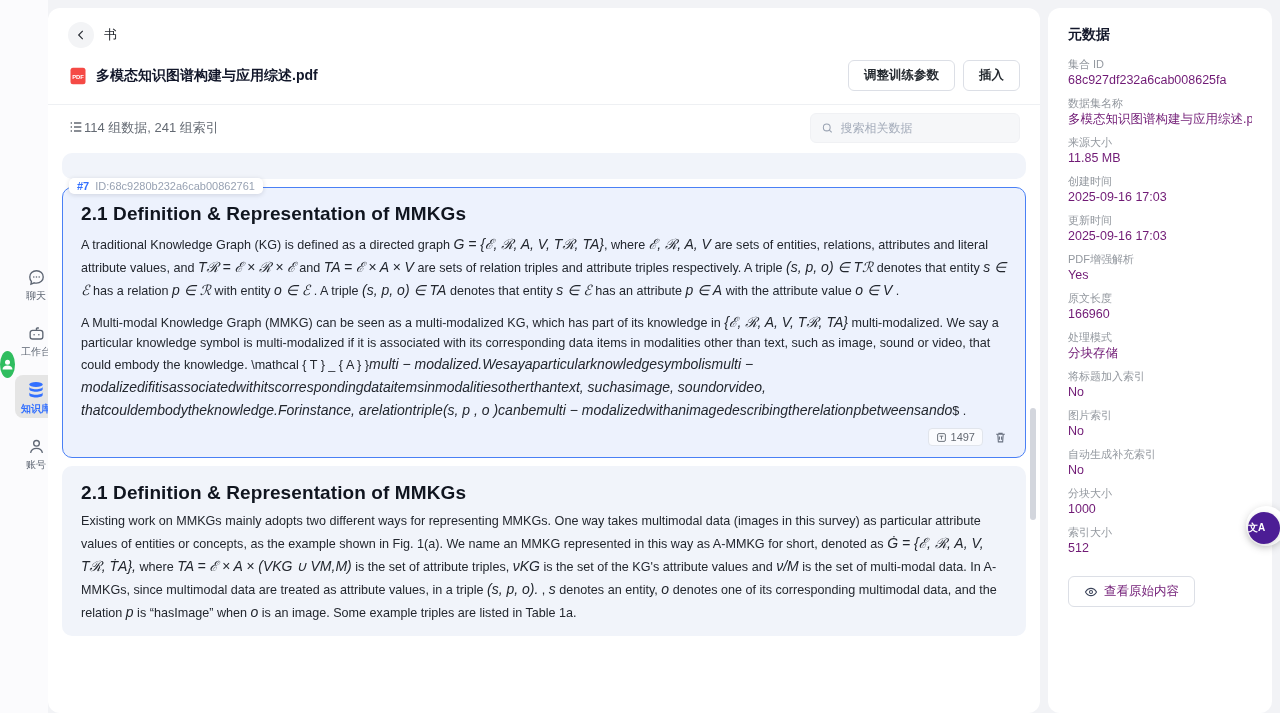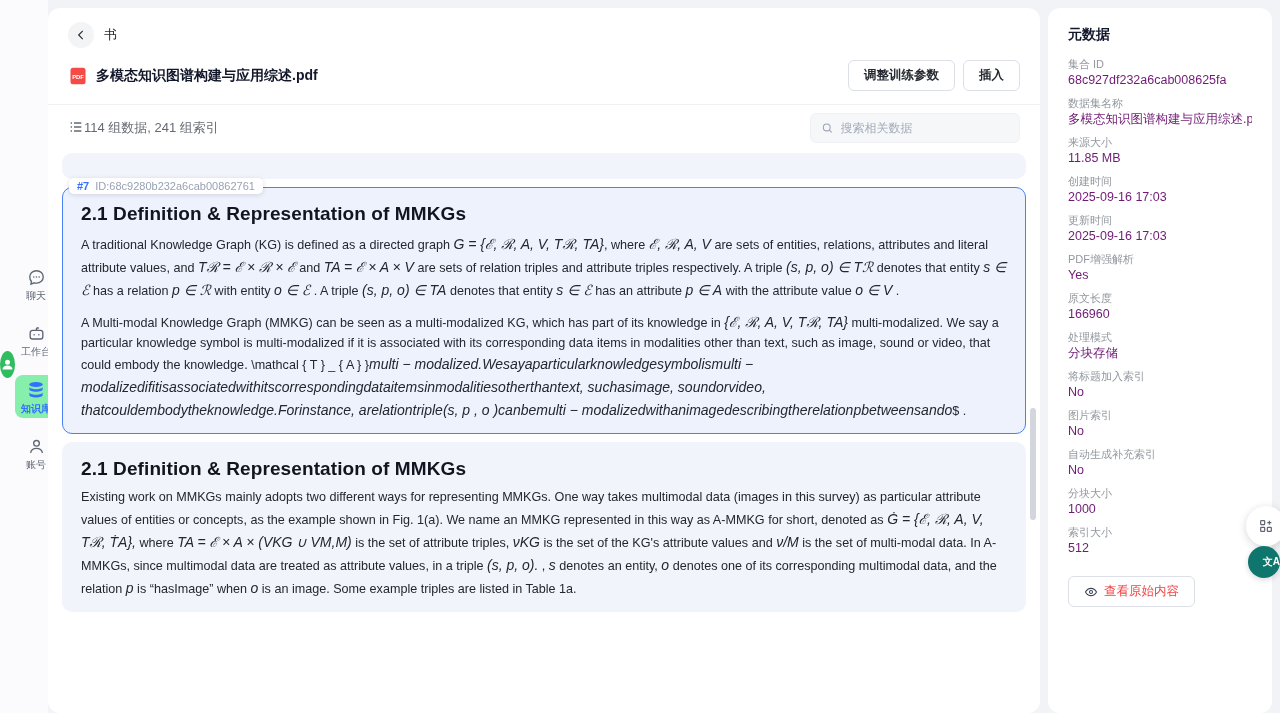--- a/index.html
+++ b/index.html
@@ -9,21 +9,21 @@
 
   
   .sidebar { position:absolute; left:0; top:0; width:48px; height:713px; background:#fbfbfd;
     display:flex; flex-direction:row; align-items:center; }
   .avatar { margin-top:16px; width:27px; height:27px; border-radius:50%; background:#2fbd5f;
     display:flex; align-items:center; justify-content:center; cursor:pointer; }
   .nav { margin-top:24px; display:flex; flex-direction:column; gap:14px; align-items:center; }
   .nav-item { width:42px; padding:5px 0 4px; display:flex; flex-direction:column; align-items:center;
     gap:3px; border-radius:8px; cursor:pointer; color:#5e6673; }
   .nav-item span { font-size:10px; line-height:11px; }
-  .nav-item.active { background:#86efac; color:#3370ff; }
+  .nav-item.active { background:#e5e5e5; color:#3370ff; }
   .nav-item.active span { color:#3370ff; font-weight:600; }
 
   
   .main-panel { position:absolute; left:48px; top:8px; width:992px; height:705px;
     background:#fff; border-radius:12px; overflow:hidden; }
   .row1 { display:flex; align-items:center; gap:10px; padding:14px 20px 0; }
   .back-btn { width:26px; height:26px; border-radius:50%; border:none; background:#f3f4f6;
     display:flex; align-items:center; justify-content:center; cursor:pointer; }
   .crumb { font-size:13px; color:#1f2329; }
   .row2 { display:flex; align-items:center; gap:8px; padding:12px 20px 0; }
@@ -61,28 +61,28 @@
   .scroll-thumb { position:absolute; right:4px; top:400px; width:6px; height:112px;
     background:#d3d6dd; border-radius:3px; cursor:pointer; }
 
   
   .meta-panel { position:absolute; left:1048px; top:8px; width:224px; height:705px;
     background:#fff; border-radius:12px; padding:18px 20px; }
   .meta-panel h3 { font-size:14px; font-weight:700; color:#12172a; margin-bottom:13px; }
   .m-field { margin-bottom:7px; }
   .m-label { font-size:11px; line-height:15px; color:#93989f; }
   .m-value { font-size:12.5px; line-height:17px; color:#701a75; white-space:nowrap; overflow:hidden; }
-  .view-btn { margin-top:12px; font-weight:500; color:#ef4444; }
+  .view-btn { margin-top:12px; font-weight:500; color:#701a75; }
 
   
   .float-a { position:absolute; left:1246px; top:506px; width:40px; height:40px; border-radius:50%;
     background:#fff; box-shadow:0 2px 8px rgba(0,0,0,.16); display:flex; align-items:center;
     justify-content:center; cursor:pointer; z-index:5; }
-  .float-b { position:absolute; left:1248px; top:546px; width:32px; height:32px; border-radius:50%;
-    background:#0f766e; color:#fff; display:flex; align-items:center; justify-content:flex-end;
+  .float-b { position:absolute; left:1248px; top:512px; width:32px; height:32px; border-radius:50%;
+    background:#4c1d95; color:#fff; display:flex; align-items:center; justify-content:flex-start;
     font-size:10px; font-weight:700; cursor:pointer; z-index:6; box-shadow:0 2px 6px rgba(0,0,0,.15); }
   .watermark { position:absolute; right:20px; bottom:11px; font-size:26px; font-weight:700;
     letter-spacing:1px; color:#fff; -webkit-text-stroke:1.2px #4d4f52;
     text-shadow:0 1px 2px rgba(0,0,0,.22); z-index:10; white-space:nowrap; }
   svg { display:block; }
 </style>
 </head>
 <body>
 
 <div class="page">
@@ -175,20 +175,34 @@
       </article>
 
       <article class="card selected">
         <div class="badge">
           <span class="b-num">#7</span>
           <span class="b-id">ID:68c9280b232a6cab00862761</span>
         </div>
         <h2>2.1 Definition &amp; Representation of MMKGs</h2>
         <p><span>A traditional Knowledge Graph (KG) is defined as a directed graph </span><span class="math">G = {ℰ, ℛ, A, V, Tℛ, TA}</span><span>, where </span><span class="math">ℰ, ℛ, A, V</span><span> are sets of entities, relations, attributes and literal attribute values, and </span><span class="math">Tℛ = ℰ × ℛ × ℰ</span><span> and </span><span class="math">TA = ℰ × A × V</span><span> are sets of relation triples and attribute triples respectively. A triple </span><span class="math">(s, p, o) ∈ Tℛ</span><span> denotes that entity </span><span class="math">s ∈ ℰ</span><span> has a relation </span><span class="math">p ∈ ℛ</span><span> with entity </span><span class="math">o ∈ ℰ</span><span> . A triple </span><span class="math">(s, p, o) ∈ TA</span><span> denotes that entity </span><span class="math">s ∈ ℰ</span><span> has an attribute </span><span class="math">p ∈ A</span><span> with the attribute value </span><span class="math">o ∈ V</span><span> .</span></p>
         <p><span>A Multi-modal Knowledge Graph (MMKG) can be seen as a multi-modalized KG, which has part of its knowledge in </span><span class="math">{ℰ, ℛ, A, V, Tℛ, TA}</span><span> multi-modalized. We say a particular knowledge symbol is multi-modalized if it is associated with its corresponding data items in modalities other than text, such as image, sound or video, that could embody the knowledge. \mathcal { T } _ { A } }</span><span class="math">multi − modalized.Wesayaparticularknowledgesymbolismulti − modalizedifitisassociatedwithitscorrespondingdataitemsinmodalitiesotherthantext, suchasimage, soundorvideo, thatcouldembodytheknowledge.Forinstance, arelationtriple(s, p , o )canbemulti − modalizedwithanimagedescribingtherelationpbetweensando</span><span>$ .</span></p>
+        <div class="card-foot">
+          <span class="chip">
+            <svg width="11" height="11" viewBox="0 0 24 24" fill="none" stroke="#646a73" stroke-width="2">
+                <rect x="3.5" y="3.5" width="17" height="17" rx="3"></rect>
+                <path d="M8 9h8M12 9v7"></path>
+              </svg>
+            <span>1497</span>
+          </span>
+          <span class="trash">
+            <svg width="13" height="13" viewBox="0 0 24 24" fill="none" stroke="#697180" stroke-width="2">
+                <path d="M4 6h16M9 6V4h6v2M7 6l1 14h8l1-14M10 10v6M14 10v6"></path>
+              </svg>
+          </span>
+        </div>
       </article>
 
       <article class="card">
         <h2>2.1 Definition &amp; Representation of MMKGs</h2>
         <p><span>Existing work on MMKGs mainly adopts two different ways for representing MMKGs. One way takes multimodal data (images in this survey) as particular attribute values of entities or concepts, as the example shown in Fig. 1(a). We name an MMKG represented in this way as A-MMKG for short, denoted as </span><span class="math">Ġ = {ℰ, ℛ, A, V, Tℛ, ṪA},</span><span>  where </span><span class="math">TA = ℰ × A × (VKG ∪ VM,M)</span><span> is the set of attribute triples, </span><span class="math">νKG</span><span> is the set of the KG's attribute values and </span><span class="math">ν/M</span><span> is the set of multi-modal data. In A-MMKGs, since multimodal data are treated as attribute values, in a triple </span><span class="math">(s, p, o).</span><span> , </span><span class="math">s</span><span> denotes an entity, </span><span class="math">o</span><span> denotes one of its corresponding multimodal data, and the relation </span><span class="math">p</span><span> is “hasImage” when </span><span class="math">o</span><span> is an image. Some example triples are listed in Table 1a.</span></p>
       </article>
 
     </div>
 
     <div class="scroll-thumb"></div>

